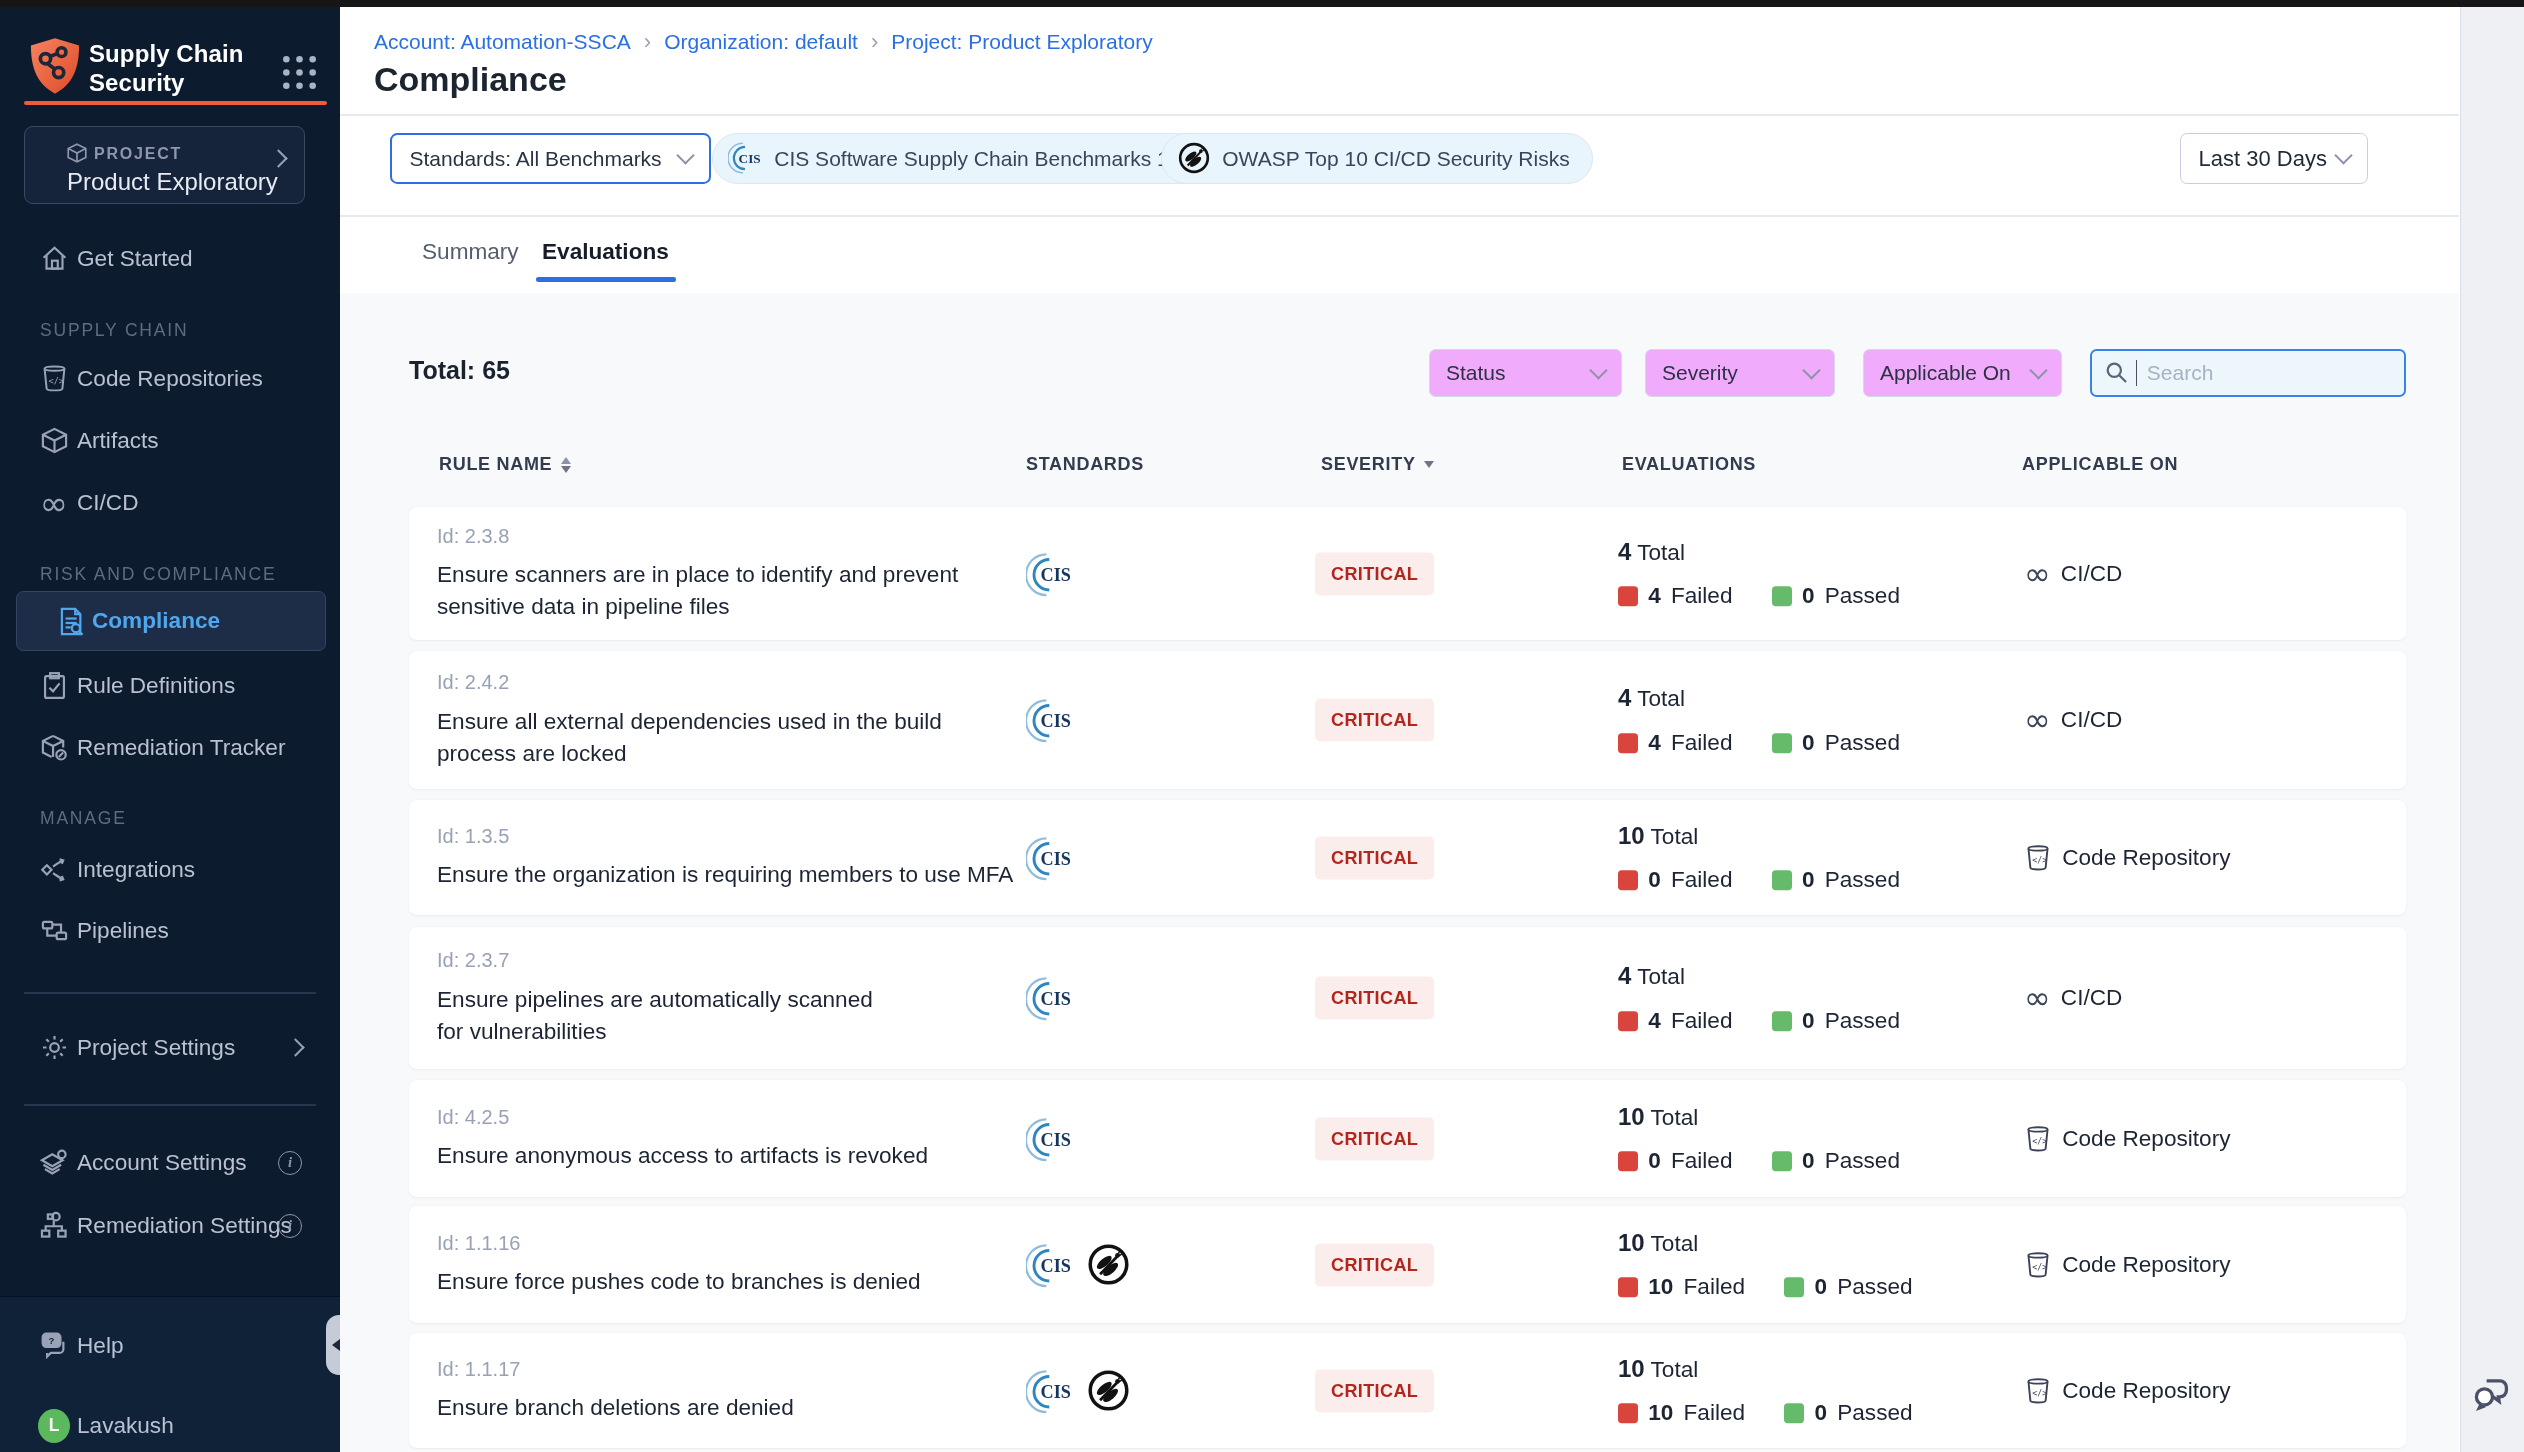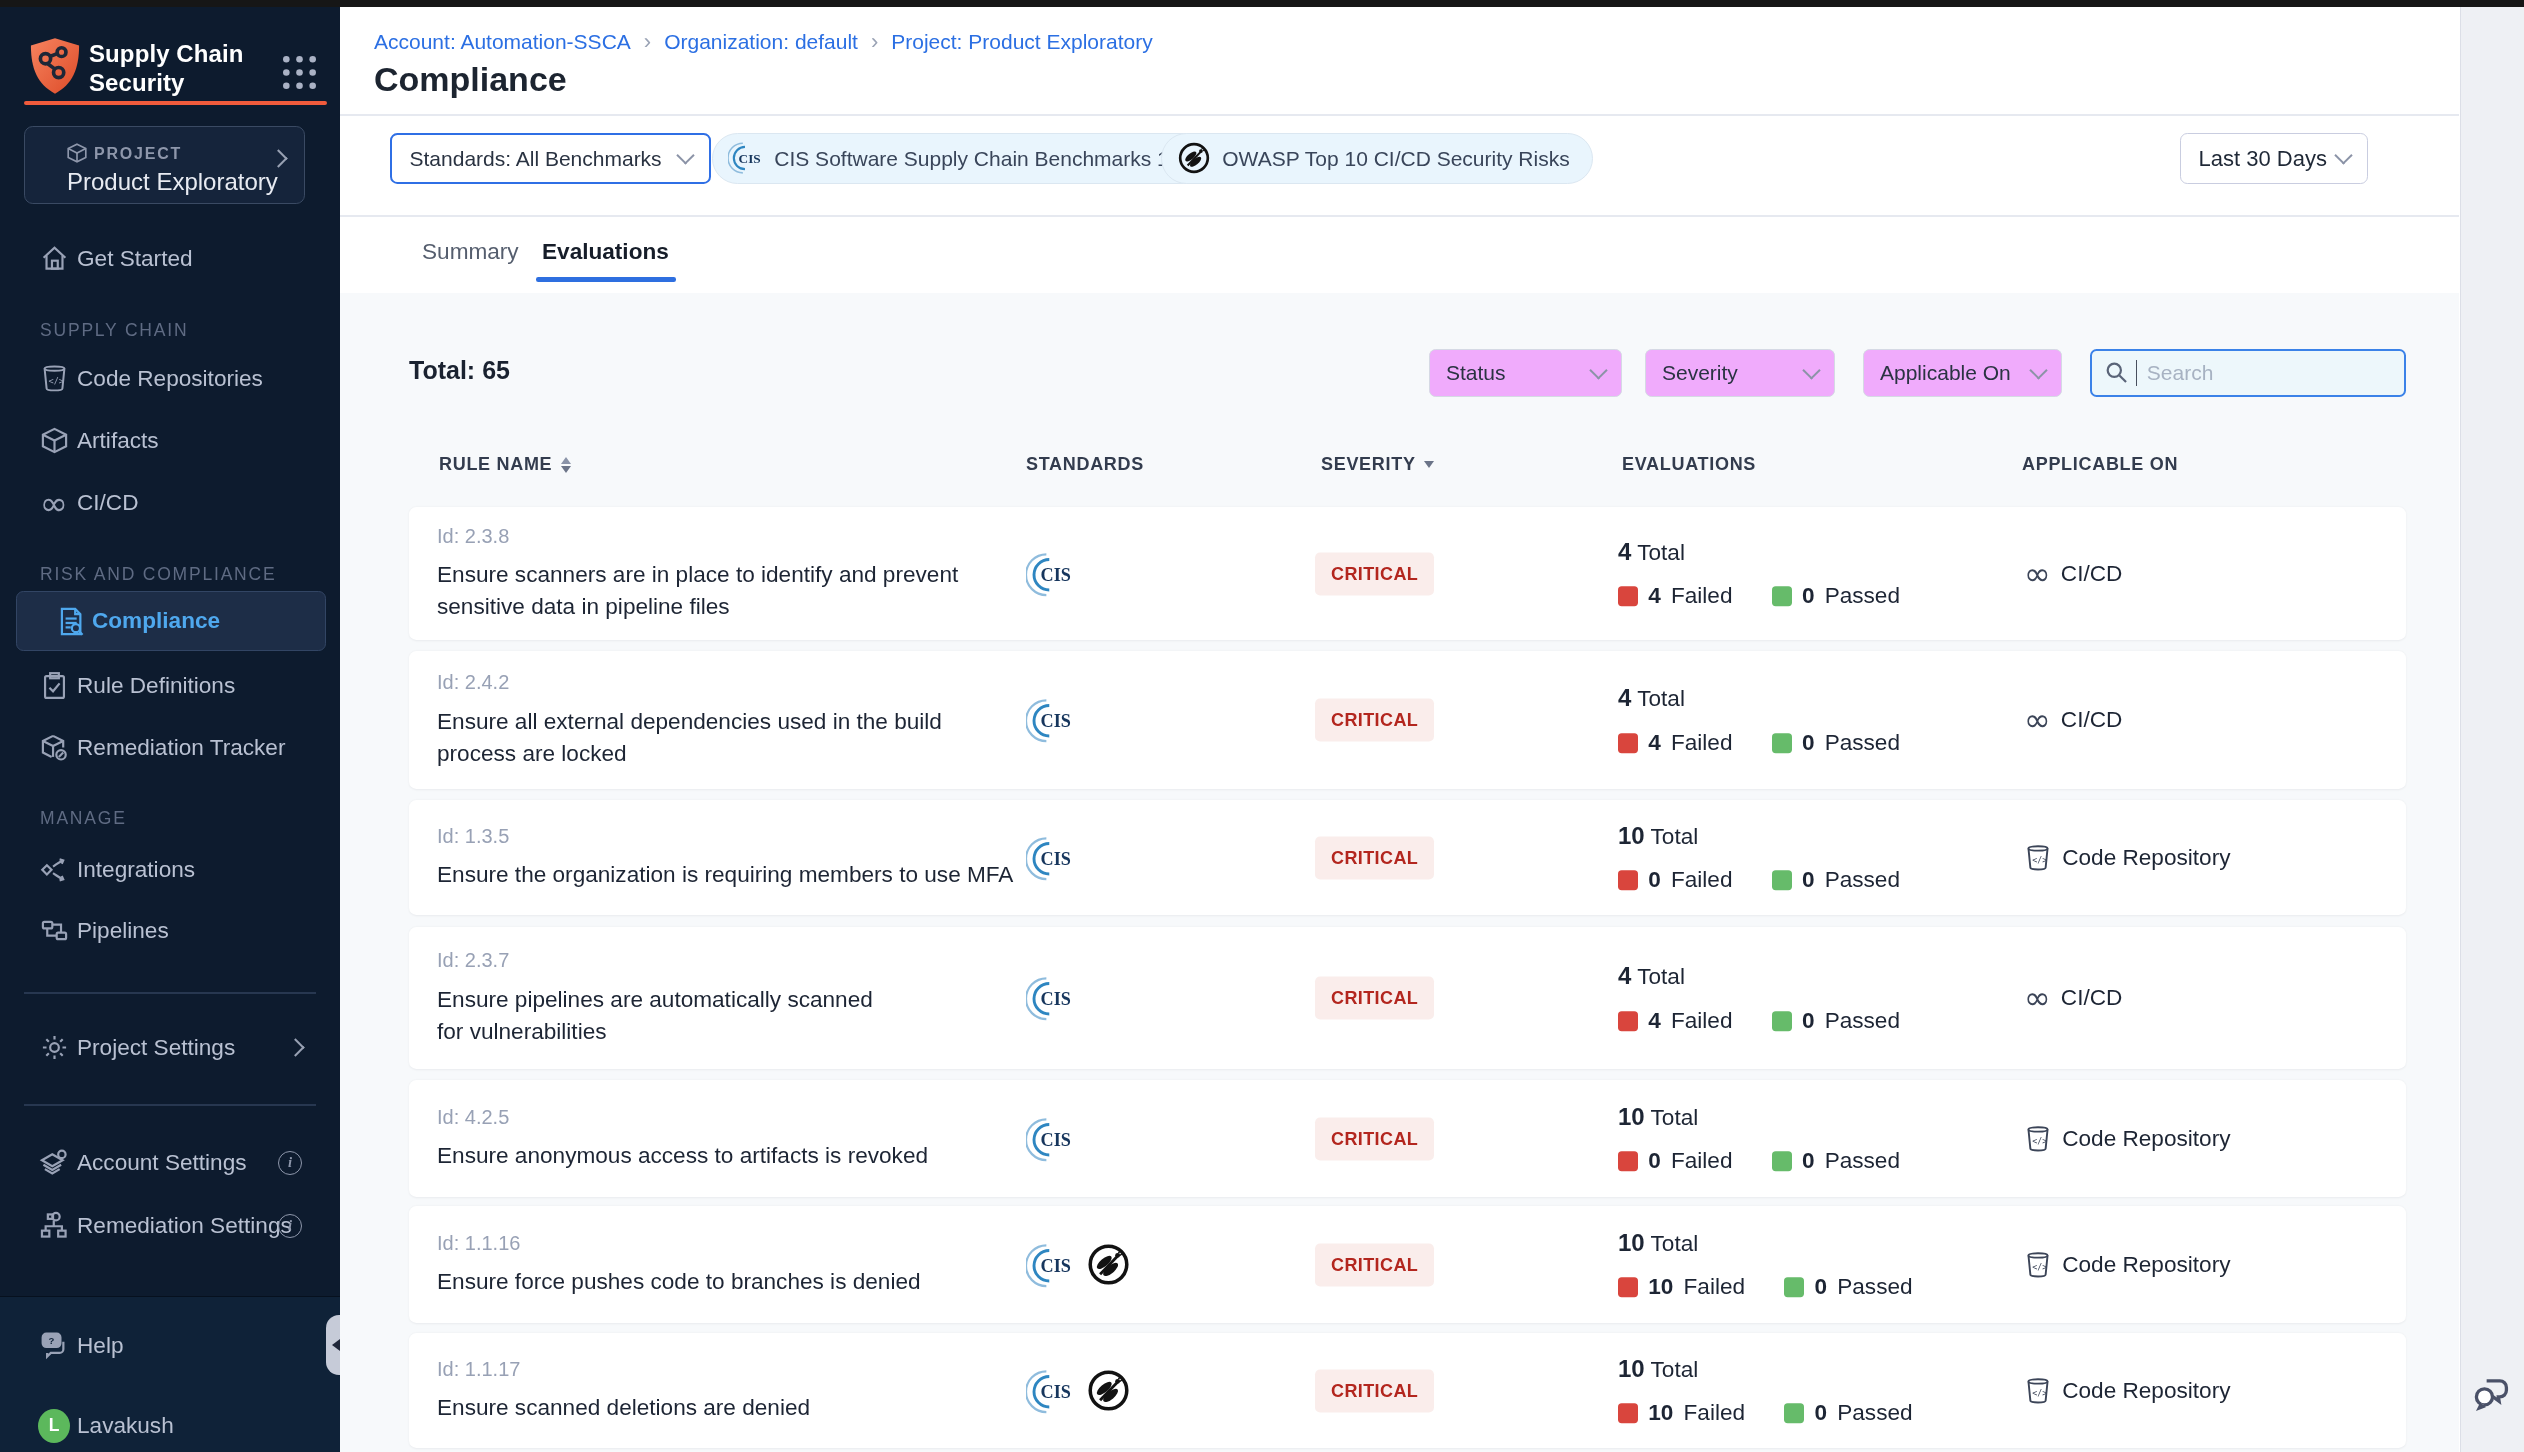--- a/index.html
+++ b/index.html
@@ -670,21 +670,21 @@
             </g>
           <text x="13" y="30" font-size="13" fill="#3C4558" font-family="DejaVu Sans Mono, monospace">&lt;/&gt;</text>
           </svg>
         <span>Code Repository</span>
       </div>
     </div>
 
     <div class="abs rowcard" style="top:1040px;height:115px;">
       <div class="cell-name">
         <div class="rid">Id: 1.1.17</div>
-        <div class="rname">Ensure scanned deletions are denied</div>
+        <div class="rname">Ensure branch deletions are denied</div>
       </div>
       <div class="cell-std">
         <svg width="48" height="48" viewBox="0 0 66 66">
           <path d="M28 6 A28 28 0 0 0 28 62" fill="none" stroke="#8FBCDD" stroke-width="3"></path>
           <path d="M32 13 A21 21 0 0 0 32 55" fill="none" stroke="#2E86C1" stroke-width="4"></path>
           <text x="20" y="43" font-size="25" font-weight="bold" fill="#17365D" font-family="Liberation Serif,serif">CIS</text>
           </svg>
         <svg width="45" height="45" viewBox="0 0 64 64">
           <circle cx="32" cy="32" r="26" fill="none" stroke="#121212" stroke-width="5"></circle>
           <ellipse cx="26" cy="29" rx="13" ry="5.5" fill="#121212" transform="rotate(-40 26 29)"></ellipse>

